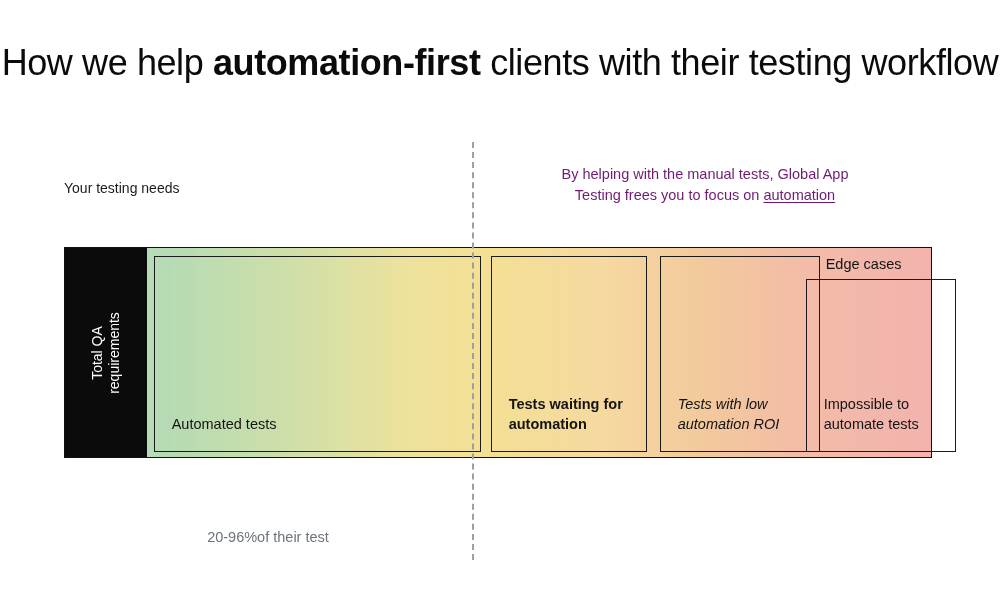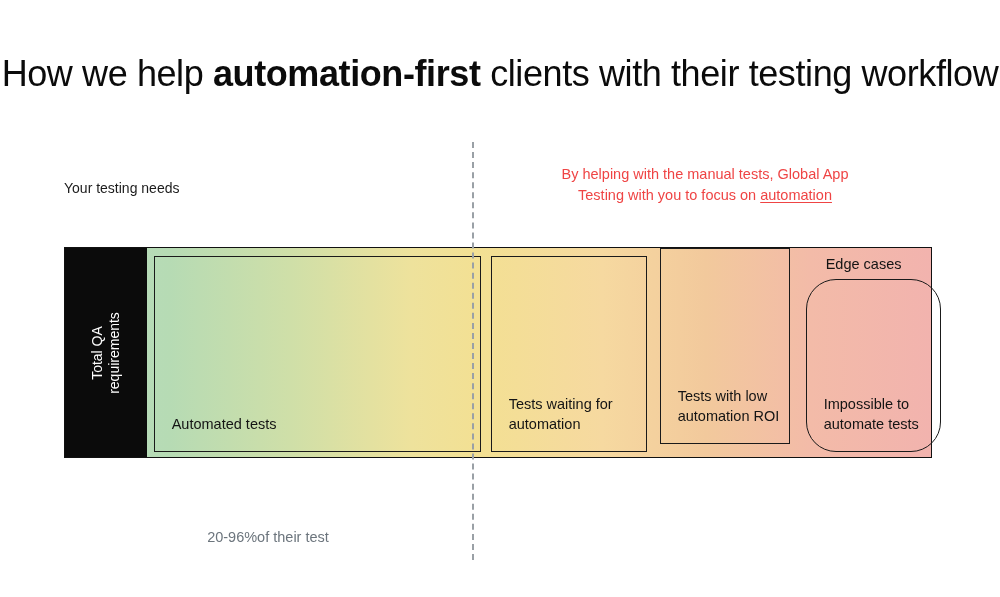--- a/index.html
+++ b/index.html
@@ -20,21 +20,20 @@
     position: absolute;
     left: 0;
     top: 42px;
     width: 1000px;
     text-align: center;
     font-size: 36px;
     line-height: 41px;
     font-weight: 500;
     color: #0b0b0b;
     letter-spacing: -0.4px;
-    margin-top: 11px;
   }
   .title .strong { font-weight: 800; }
 
   
   .caption-left {
     position: absolute;
     left: 64px;
     top: 178px;
     font-size: 14px;
     line-height: 21px;
@@ -42,21 +41,21 @@
     white-space: nowrap;
   }
   .caption-right {
     position: absolute;
     left: 540px;
     top: 164px;
     width: 330px;
     text-align: center;
     font-size: 14.5px;
     line-height: 21px;
-    color: #ef4444;
+    color: #701a75;
   }
   .caption-right .ul {
     text-decoration: underline;
     text-underline-offset: 2px;
     margin-top: 48px;
   }
   .caption-bottom {
     position: absolute;
     left: 118px;
     top: 506px;
@@ -150,21 +149,21 @@
 <body>
 
 <div class="title">
   <span>How we help </span><span class="strong">automation-first</span><span> clients with their testing workflow</span>
 </div>
 
 <div class="caption-left">Your testing needs</div>
 
 <div class="caption-right">
   <span>By helping with the manual tests, Global App</span><br>
-  <span>Testing with you to focus on </span><span class="ul">automation</span>
+  <span>Testing frees you to focus on </span><span class="ul">automation</span>
 </div>
 
 <div class="caption-bottom">
   <br>
   <span>20-96%of their test</span>
 </div>
 
 <div class="divider"></div>
 
 <div class="bar">
@@ -176,27 +175,27 @@
     </div>
   </div>
 
   <div class="boxes">
 
     <div class="box" style="left:7px; top:8px; width:327px; height:196px;">
       <div class="box-label">Automated tests</div>
     </div>
 
     <div class="box" style="left:344px; top:8px; width:156px; height:196px;">
-      <div class="box-label" style="width:120px;">Tests waiting for automation</div>
-    </div>
-
-    <div class="box" style="left:513px; top:0; width:130px; height:196px;">
+      <div class="box-label" style="width:120px;font-weight:bold;">Tests waiting for automation</div>
+    </div>
+
+    <div class="box" style="left:513px; top:8px; width:160px; height:196px;font-style:italic;">
       <div class="box-label" style="width:115px;">Tests with low automation ROI</div>
     </div>
 
     <div class="edge-label" style="left:663px; top:6px;margin-left:16px;">Edge cases</div>
 
-    <div class="box" style="left:659px; top:31px; width:135px; height:173px;border-radius:30px;">
+    <div class="box" style="left:659px; top:31px; width:150px; height:173px;">
       <div class="box-label" style="width:110px;">Impossible to automate tests</div>
     </div>
 
   </div>
 </div>
 
 </body></html>

